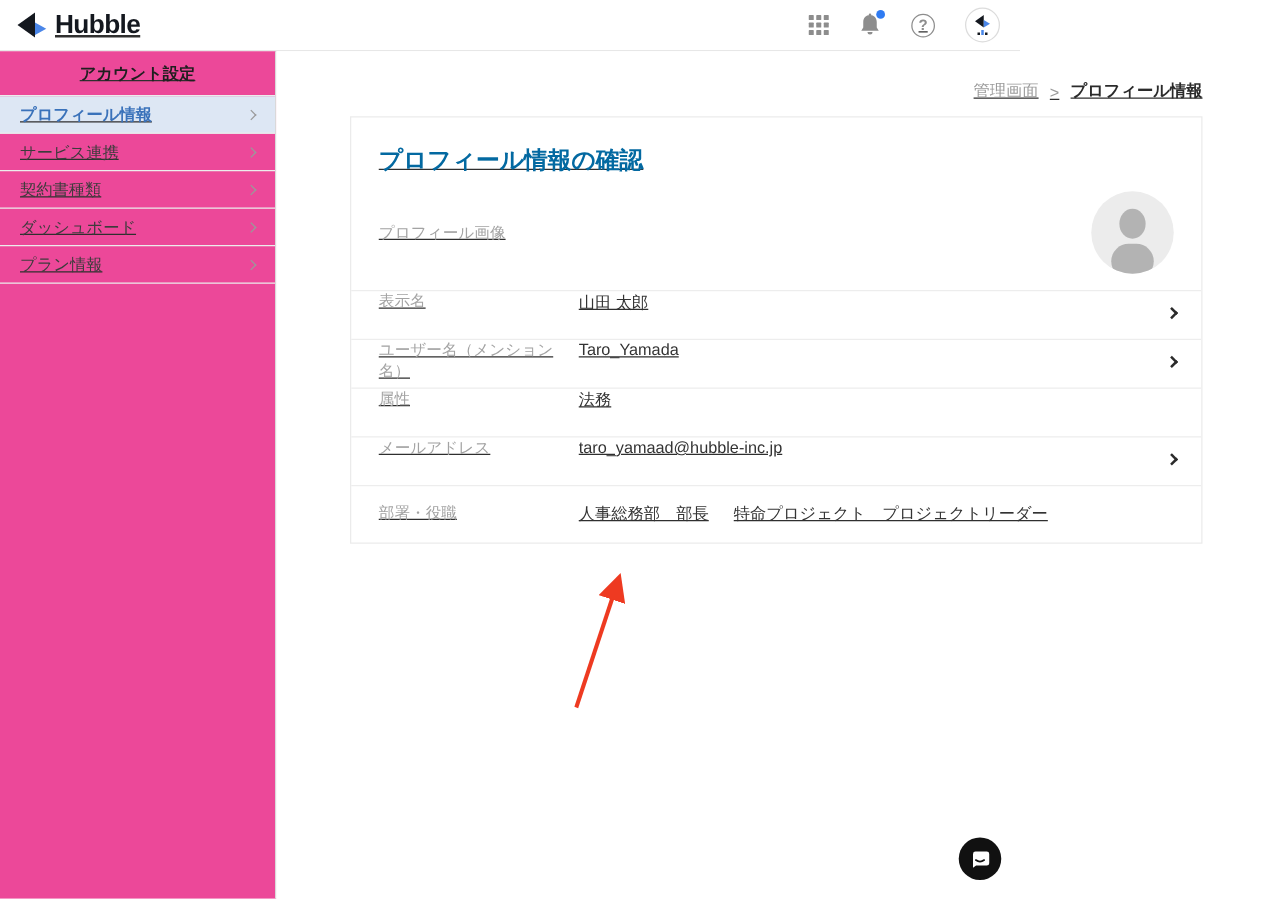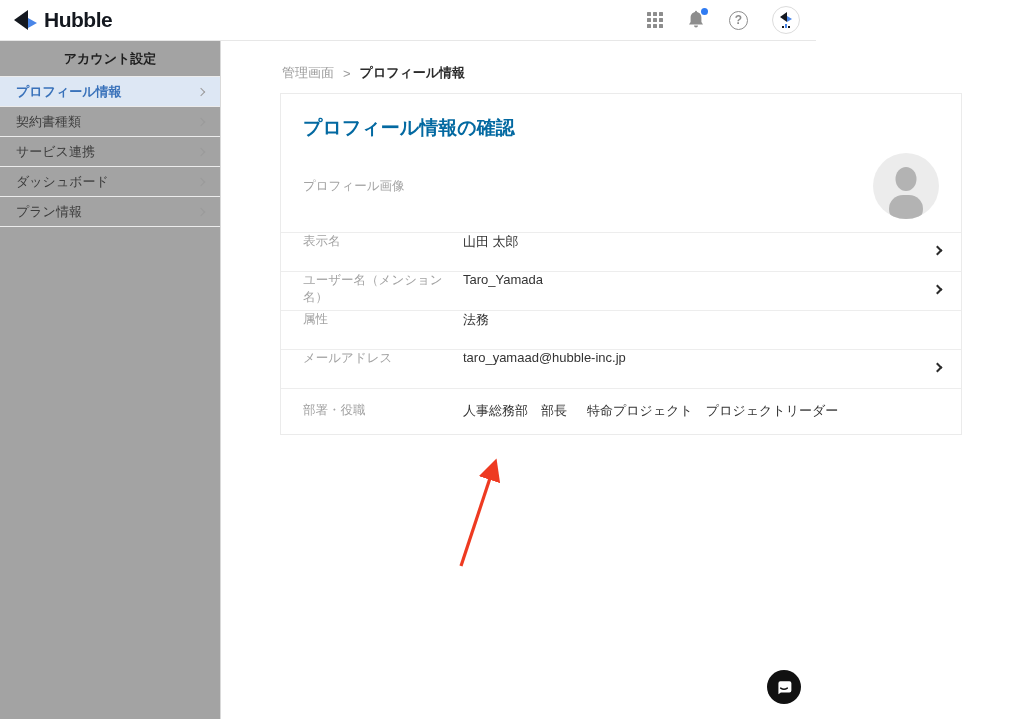--- a/index.html
+++ b/index.html
@@ -3,21 +3,21 @@
 <meta charset="utf-8">
 <style>
   * { margin: 0; padding: 0; box-sizing: border-box; }
   html, body { width: 1024px; height: 719px; }
   body {
     font-family: "Liberation Sans", "DejaVu Sans", sans-serif;
     background: #ffffff;
     color: #2f2f2f;
     overflow: hidden;
   }
-  .page { position: relative; width: 816px; height: 719px; background: #fff; }
+  .page { position: relative; width: 816px; height: 719px; background: #fff; text-decoration: underline; }
 
   
   .app-header {
     height: 41px;
     display: flex;
     align-items: center;
     justify-content: space-between;
     padding: 0 14px 0 14px;
     border-bottom: 1px solid #e7e7e7;
     background: #fff;
@@ -79,21 +79,21 @@
   .mini-bars i { width: 2px; background: #4a86e8; }
   .mini-bars i:nth-child(1){ height: 2px; background:#14181f; }
   .mini-bars i:nth-child(2){ height: 4px; }
   .mini-bars i:nth-child(3){ height: 2px; background:#14181f; }
 
   
   .layout { display: flex; height: 678px; }
   .sidebar {
     width: 221px; min-width: 221px;
     border-right: 1px solid #d9d9d9;
-    background: #a3a3a3;
+    background: #ec4899;
   }
   .sidebar-title {
     text-align: center; font-weight: bold; font-size: 13px; color: #1f1f1f;
     padding: 9px 0 8px; border-bottom: 1px solid #ececec;
   }
   .side-item {
     display: flex; align-items: center; justify-content: space-between;
     height: 30px; padding: 0 14px 0 16px;
     font-size: 13px; color: #3c3c3c;
     border-bottom: 1px solid #ececec;
@@ -104,21 +104,21 @@
     width: 6px; height: 6px;
     border-top: 1.6px solid #9a9a9a; border-right: 1.6px solid #9a9a9a;
     transform: rotate(45deg); margin-right: 2px;
   }
 
   
   .main { flex: 1; position: relative; background: #fff; }
   .breadcrumb {
     margin: 23px 0 0 61px;
     font-size: 13px; color: #9b9b9b;
-    display: flex; align-items: center; gap: 9px;
+    display: flex; align-items: center; gap: 9px; justify-content: flex-end;
   }
   .bc-parent { cursor: pointer; }
   .bc-current { color: #2b2b2b; font-weight: bold; }
 
   .card {
     margin: 11px 0 0 59px;
     width: 682px;
     border: 1px solid #ebebeb;
     background: #fff;
   }
@@ -218,25 +218,25 @@
 
   <div class="layout">
 
     <aside class="sidebar">
       <div class="sidebar-title">アカウント設定</div>
       <div class="side-item active">
         <span>プロフィール情報</span>
         <span class="chev"></span>
       </div>
       <div class="side-item">
+        <span>サービス連携</span>
+        <span class="chev"></span>
+      </div>
+      <div class="side-item">
         <span>契約書種類</span>
-        <span class="chev"></span>
-      </div>
-      <div class="side-item">
-        <span>サービス連携</span>
         <span class="chev"></span>
       </div>
       <div class="side-item">
         <span>ダッシュボード</span>
         <span class="chev"></span>
       </div>
       <div class="side-item">
         <span>プラン情報</span>
         <span class="chev"></span>
       </div>

